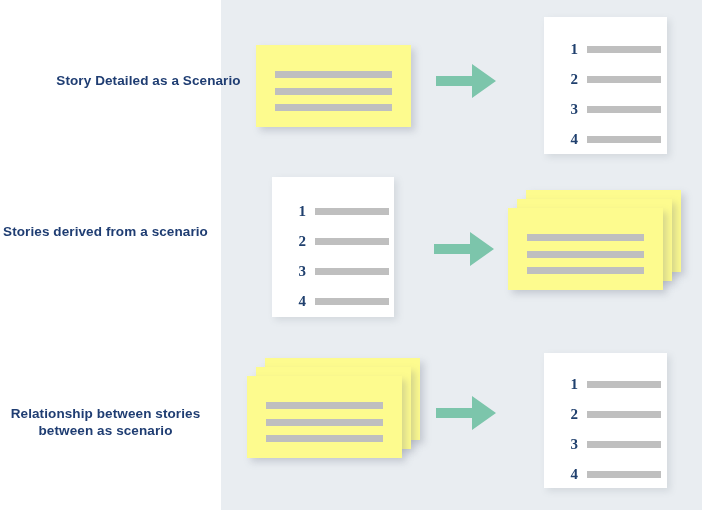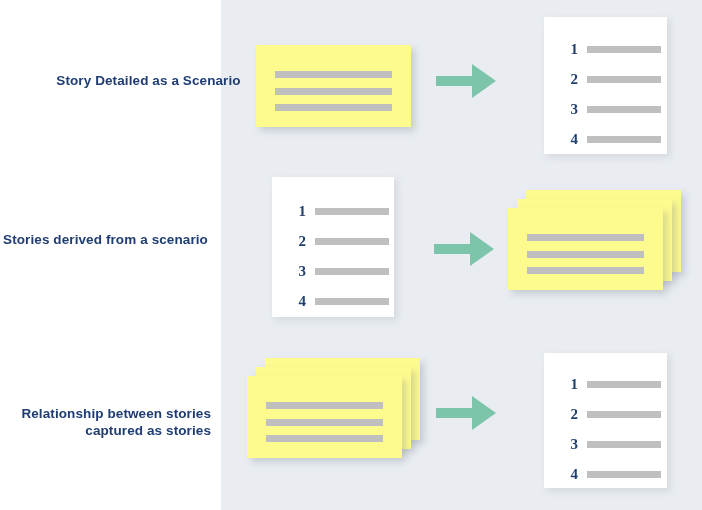--- a/index.html
+++ b/index.html
@@ -47,22 +47,22 @@
     left: 0;
     width: 211px;
     text-align: center;
     color: #1f3d72;
     font-weight: bold;
     font-size: 13.5px;
     line-height: 17px;
     letter-spacing: 0.1px;
   }
   .row-label-1 { top: 72px; margin-left: 43px; }
-  .row-label-2 { top: 231px; }
-  .row-label-3 { top: 405px; text-align: right; }
+  .row-label-2 { top: 223px; }
+  .row-label-3 { top: 405px; }
 
   
   .row {
     position: absolute;
     left: 221px;
     width: 481px;
   }
   .row-1 { top: 0px;   height: 170px; }
   .row-2 { top: 170px; height: 170px; }
   .row-3 { top: 340px; height: 170px; }
@@ -134,21 +134,21 @@
   <div class="row-label row-label-1">
     <div>Story Detailed as a Scenario</div>
   </div>
 
   <div class="row-label row-label-2">
     <div>Stories derived from a scenario</div>
   </div>
 
   <div class="row-label row-label-3">
     <div>Relationship between stories</div>
-    <div>captured as stories</div>
+    <div>between as scenario</div>
   </div>
 
   <div class="row row-1">
 
     <div class="card-stack" style="left:35px; top:45px; width:160px; height:85px;">
       <div class="yellow-card" style="left:0; top:0; width:155px; height:82px;">
         <div class="bar bar-1"></div>
         <div class="bar bar-2"></div>
         <div class="bar bar-3"></div>
       </div>

